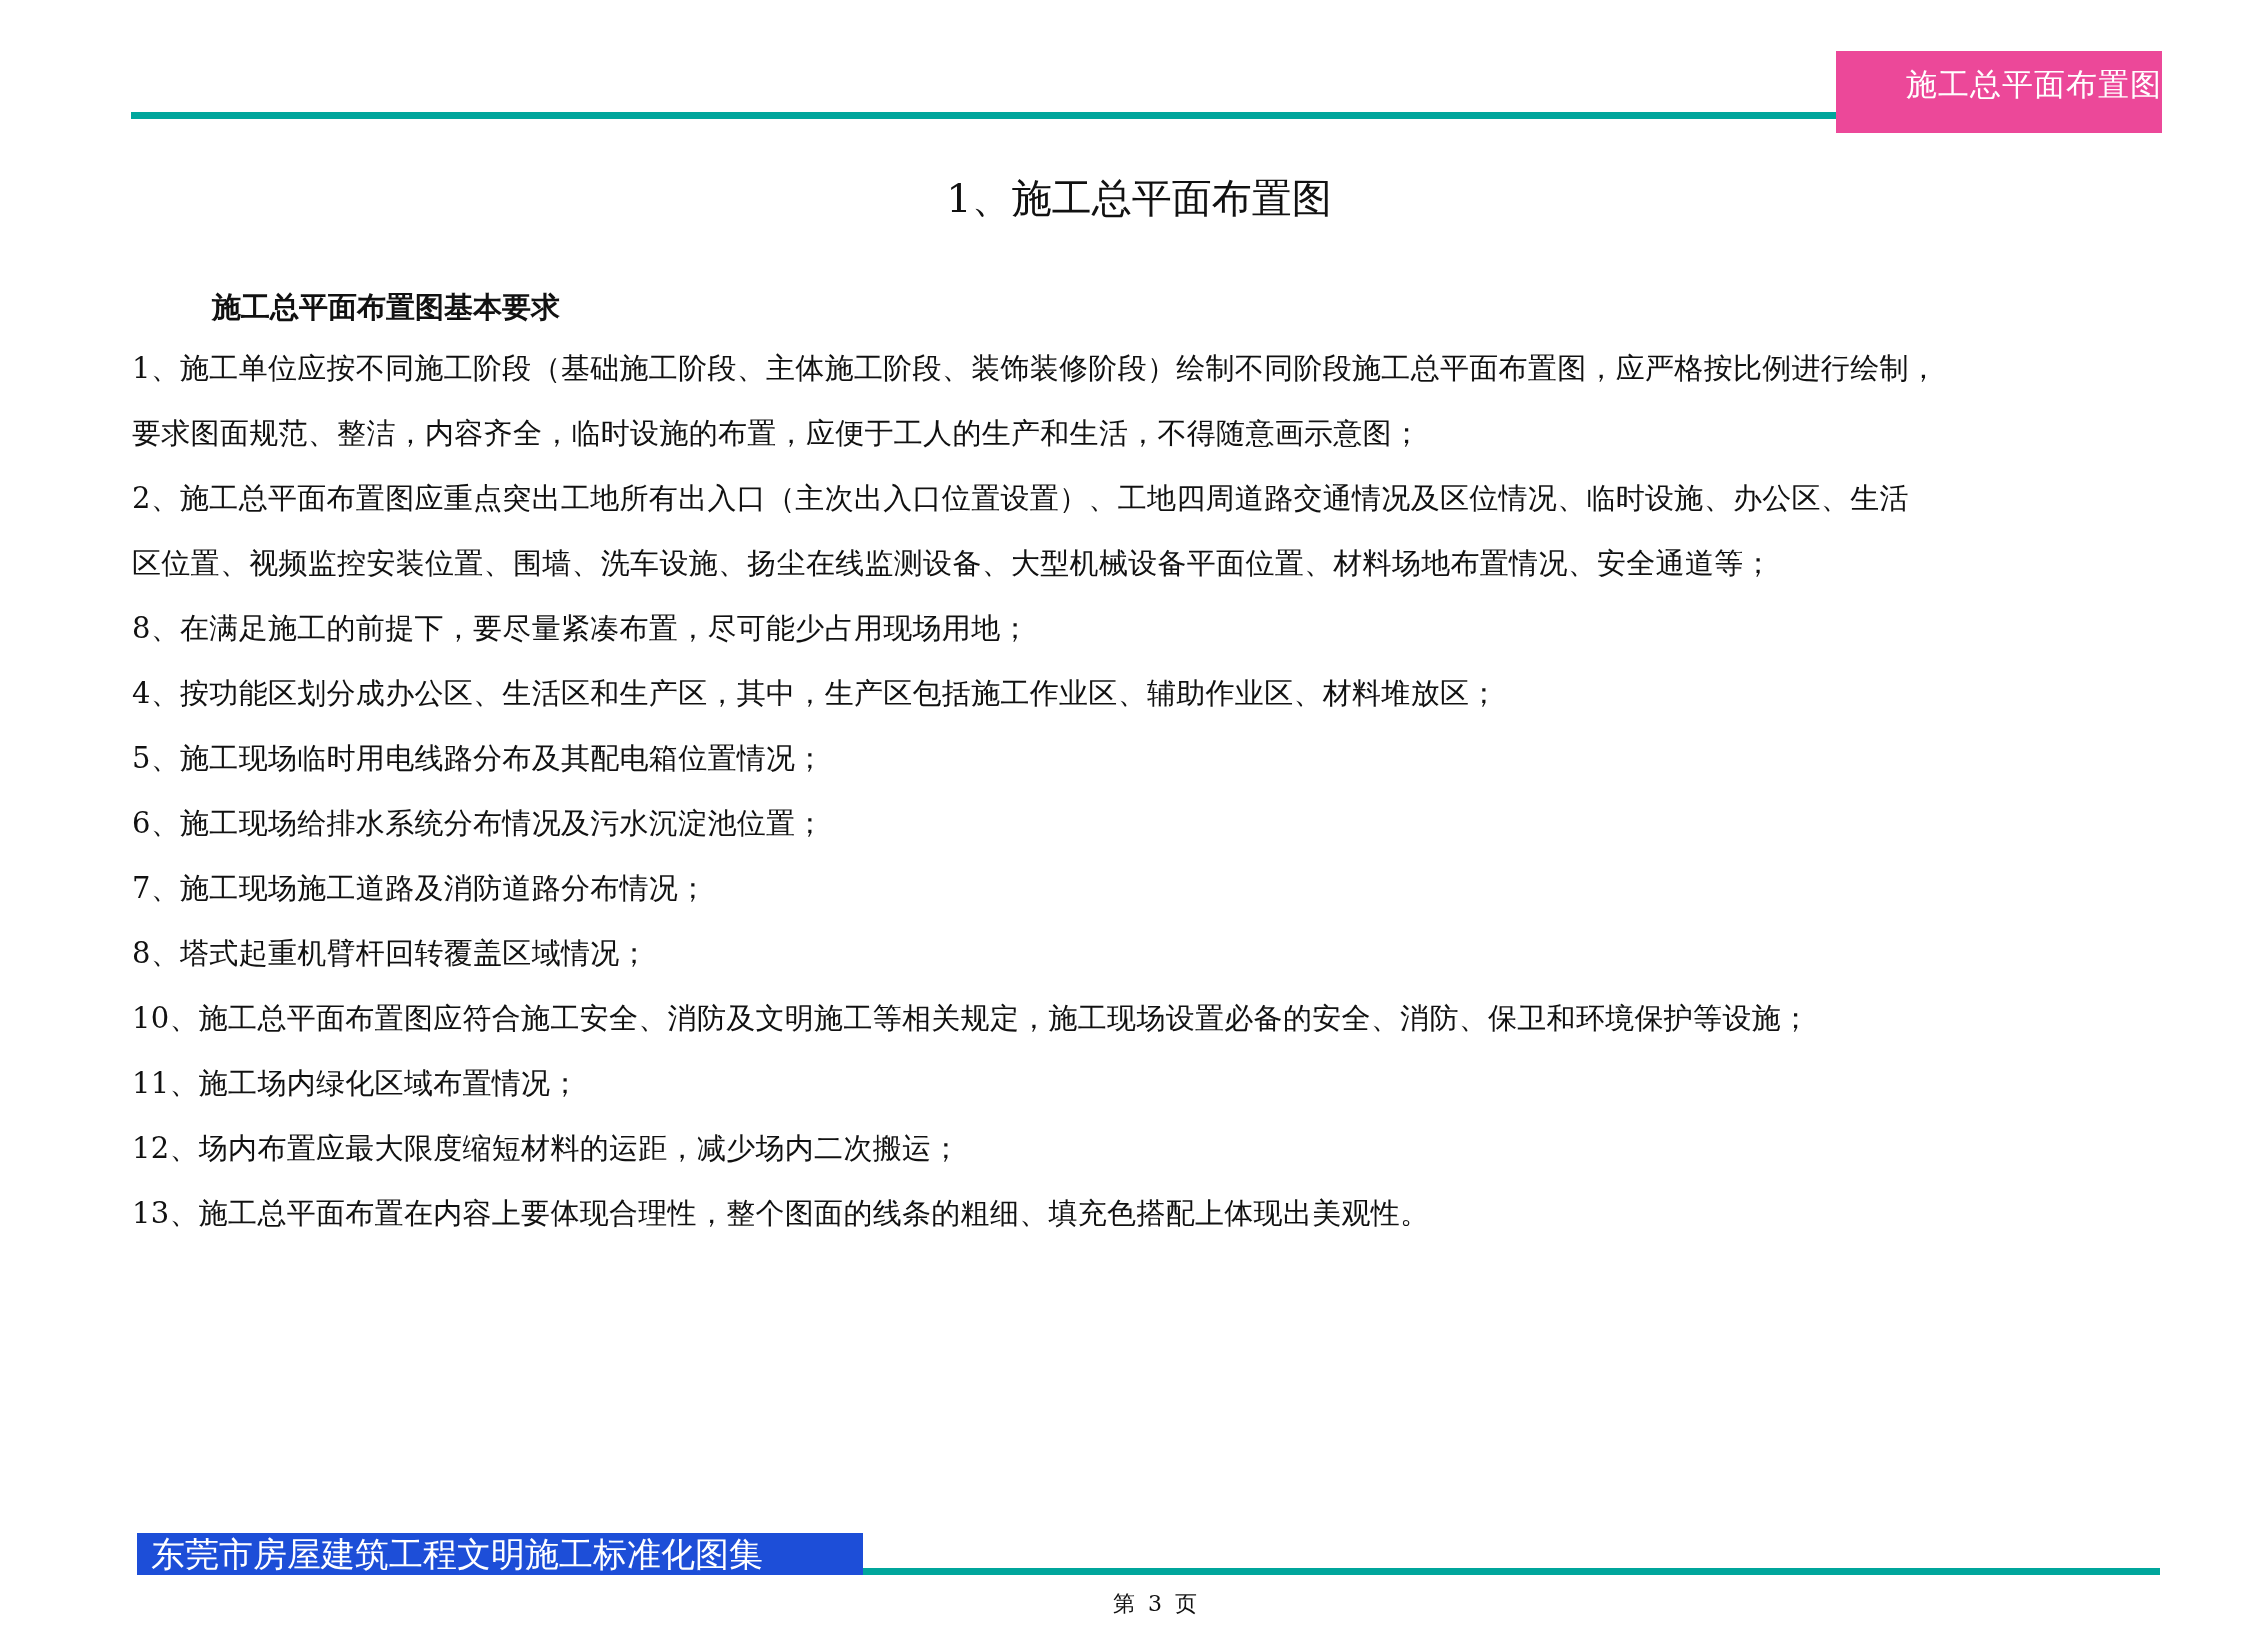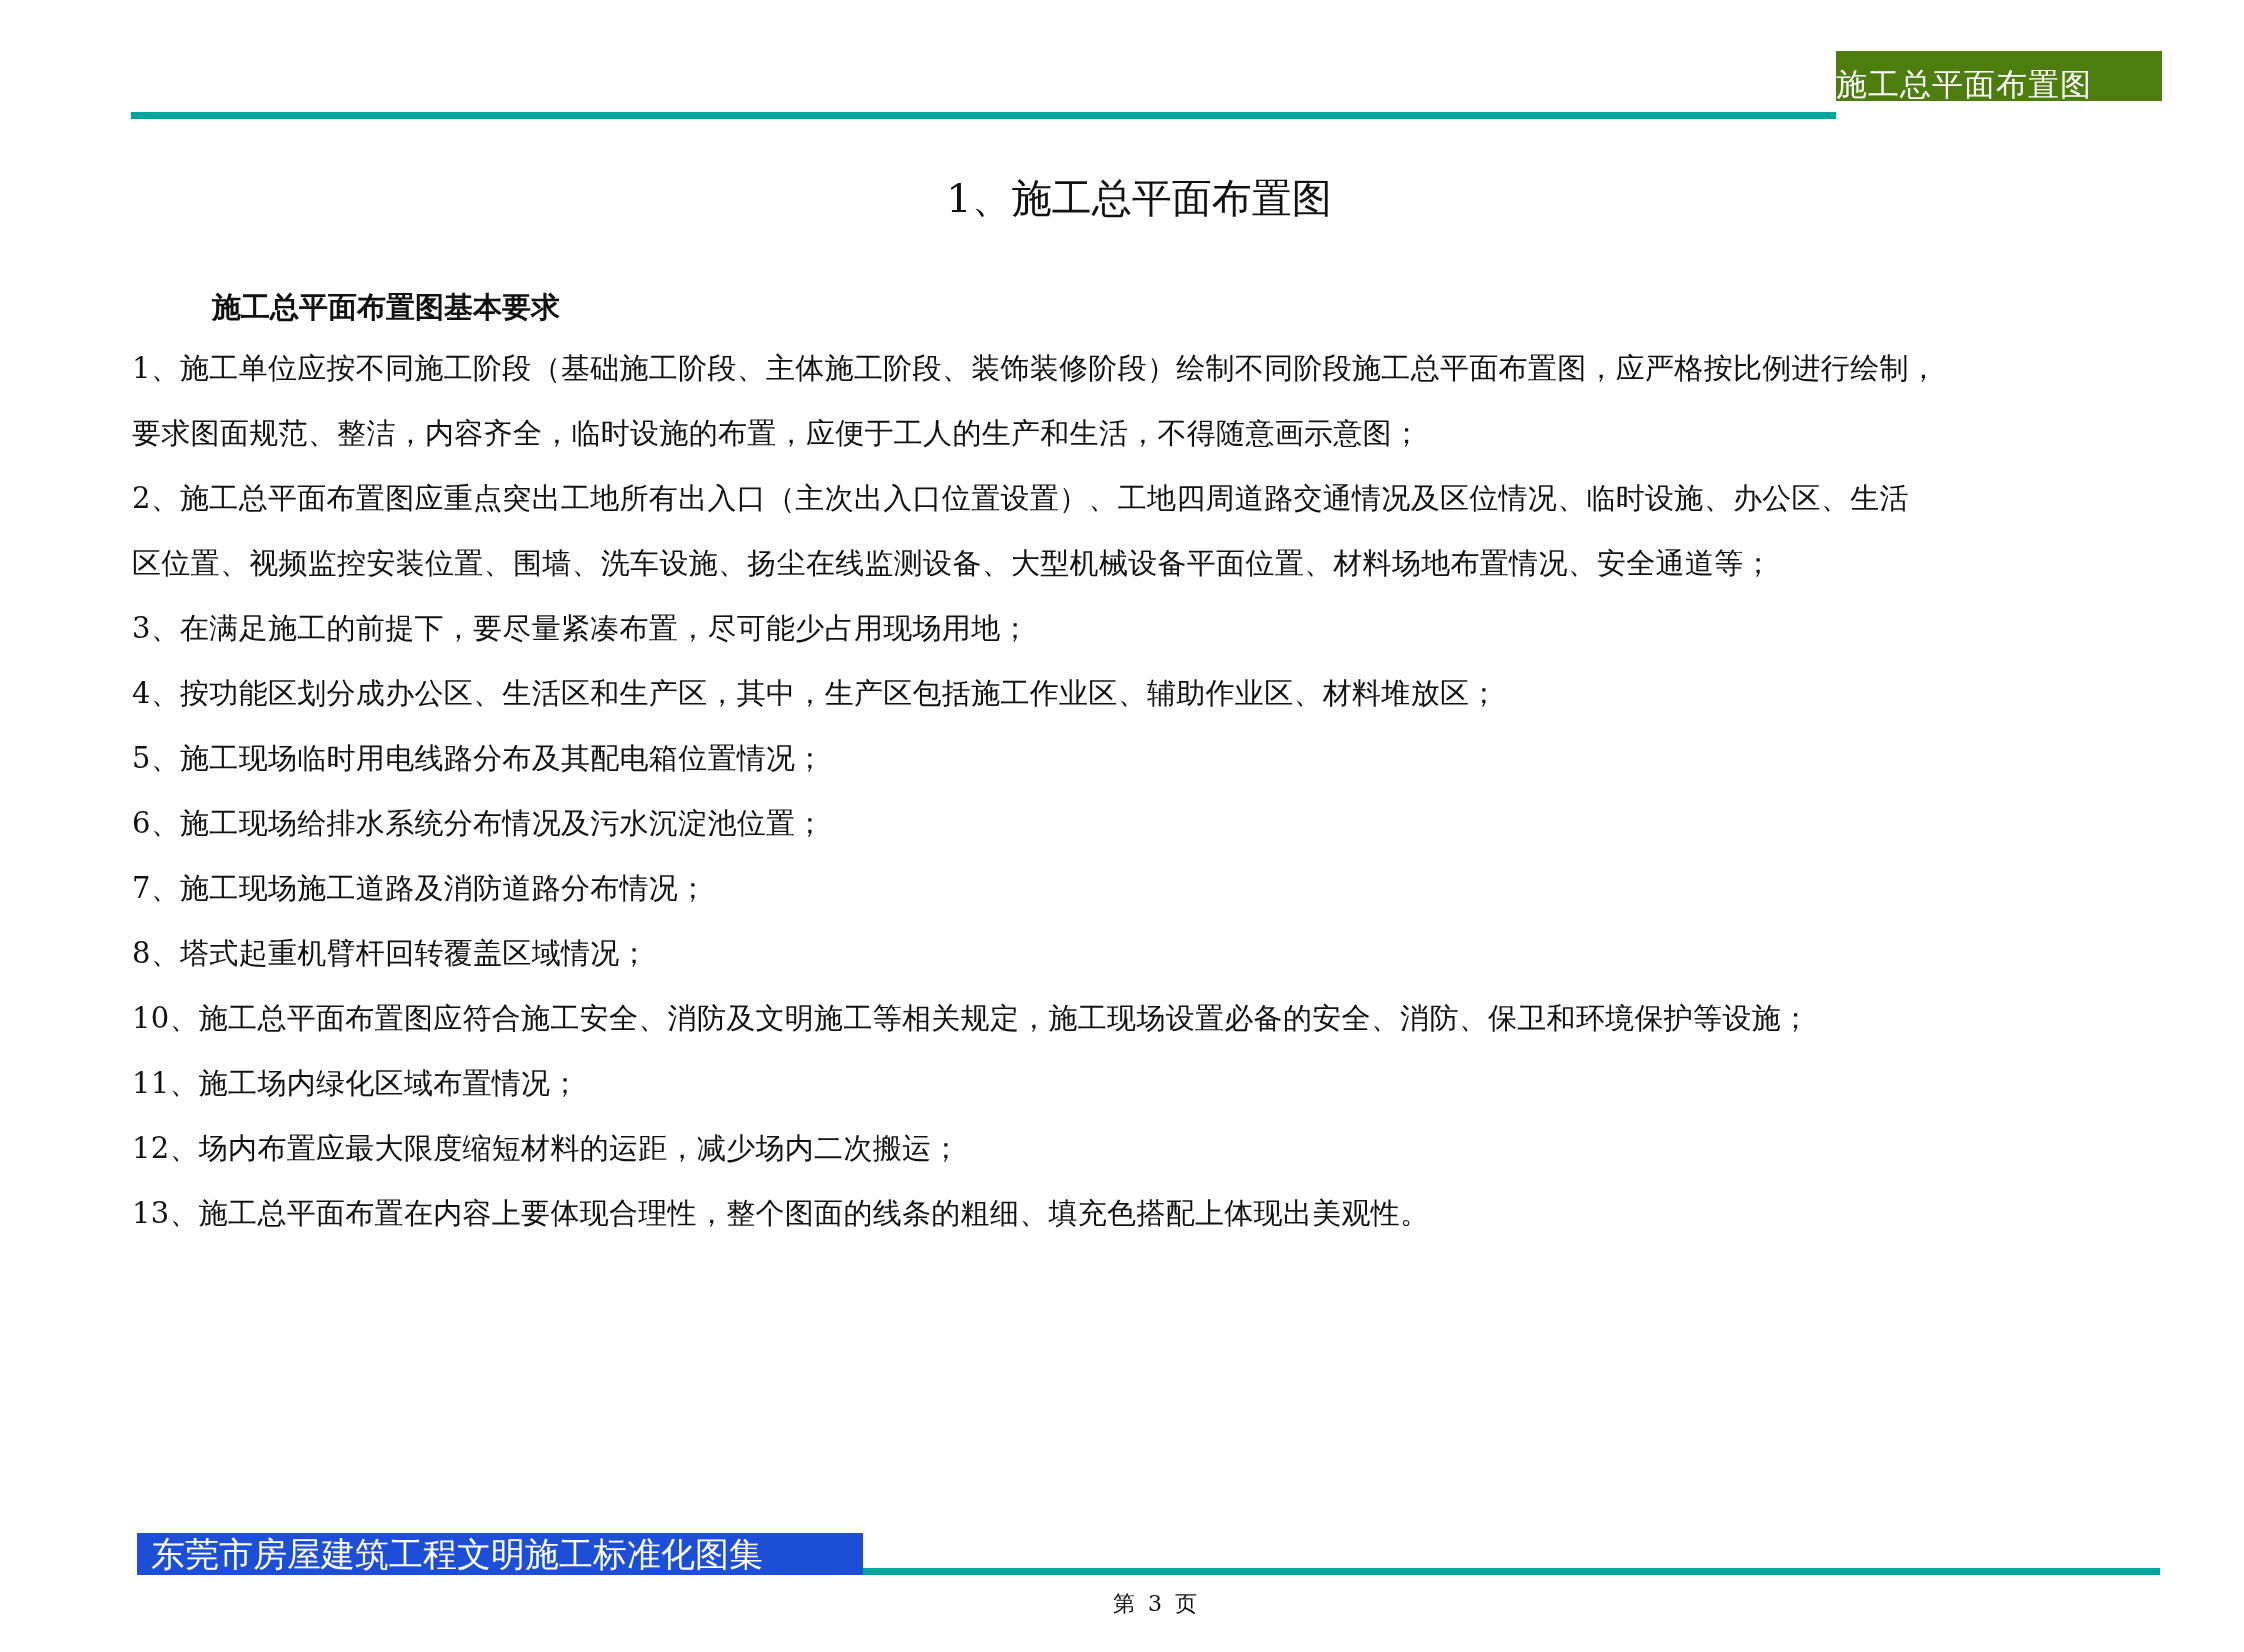--- a/index.html
+++ b/index.html
@@ -21,27 +21,27 @@
       top: 112px;
       width: 1705px;
       height: 7px;
       background: #00a69c;
     }
     .header-tag {
       position: absolute;
       left: 1836px;
       top: 51px;
       width: 326px;
-      height: 50px;
-      background: #4d7c0f;
+      height: 82px;
+      background: #ec4899;
       color: #ffffff;
       font-family: "DejaVu Sans", "Liberation Sans", sans-serif;
       font-size: 31px;
       line-height: 67px;
-      text-align: left;
+      text-align: right;
       letter-spacing: 1px;
     }
     .page-title {
       position: absolute;
       left: 0;
       top: 170px;
       width: 2244px;
       text-align: center;
       font-size: 40px;
       line-height: 56px;
@@ -118,21 +118,21 @@
 
 <h1 class="page-title">1、施工总平面布置图</h1>
 
 <h2 class="section-heading">施工总平面布置图基本要求</h2>
 
 <ul class="req-list">
   <li class="req-line">1、施工单位应按不同施工阶段（基础施工阶段、主体施工阶段、装饰装修阶段）绘制不同阶段施工总平面布置图，应严格按比例进行绘制，</li>
   <li class="req-line">要求图面规范、整洁，内容齐全，临时设施的布置，应便于工人的生产和生活，不得随意画示意图；</li>
   <li class="req-line">2、施工总平面布置图应重点突出工地所有出入口（主次出入口位置设置）、工地四周道路交通情况及区位情况、临时设施、办公区、生活</li>
   <li class="req-line">区位置、视频监控安装位置、围墙、洗车设施、扬尘在线监测设备、大型机械设备平面位置、材料场地布置情况、安全通道等；</li>
-  <li class="req-line">3、在满足施工的前提下，要尽量紧凑布置，尽可能少占用现场用地；</li>
+  <li class="req-line">8、在满足施工的前提下，要尽量紧凑布置，尽可能少占用现场用地；</li>
   <li class="req-line">4、按功能区划分成办公区、生活区和生产区，其中，生产区包括施工作业区、辅助作业区、材料堆放区；</li>
   <li class="req-line">5、施工现场临时用电线路分布及其配电箱位置情况；</li>
   <li class="req-line">6、施工现场给排水系统分布情况及污水沉淀池位置；</li>
   <li class="req-line">7、施工现场施工道路及消防道路分布情况；</li>
   <li class="req-line">8、塔式起重机臂杆回转覆盖区域情况；</li>
   <li class="req-line">10、施工总平面布置图应符合施工安全、消防及文明施工等相关规定，施工现场设置必备的安全、消防、保卫和环境保护等设施；</li>
   <li class="req-line">11、施工场内绿化区域布置情况；</li>
   <li class="req-line">12、场内布置应最大限度缩短材料的运距，减少场内二次搬运；</li>
   <li class="req-line">13、施工总平面布置在内容上要体现合理性，整个图面的线条的粗细、填充色搭配上体现出美观性。</li>
 </ul>

